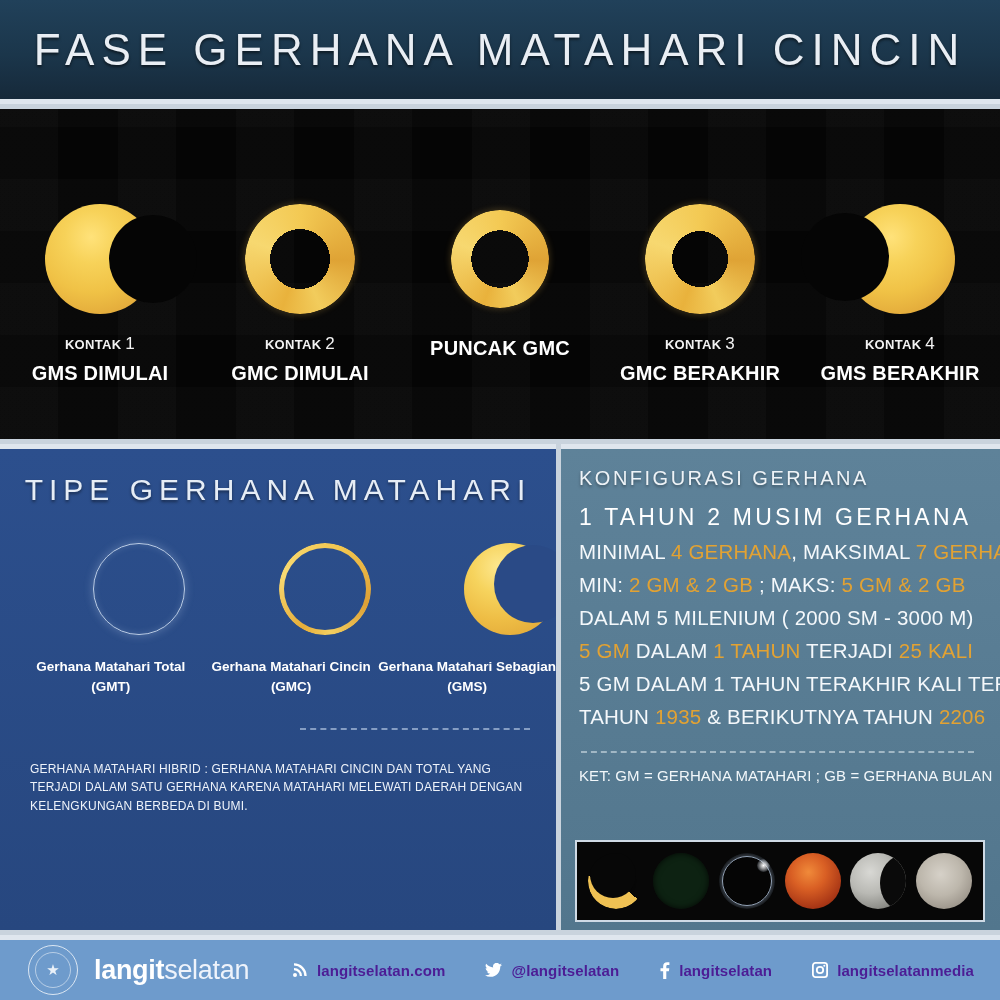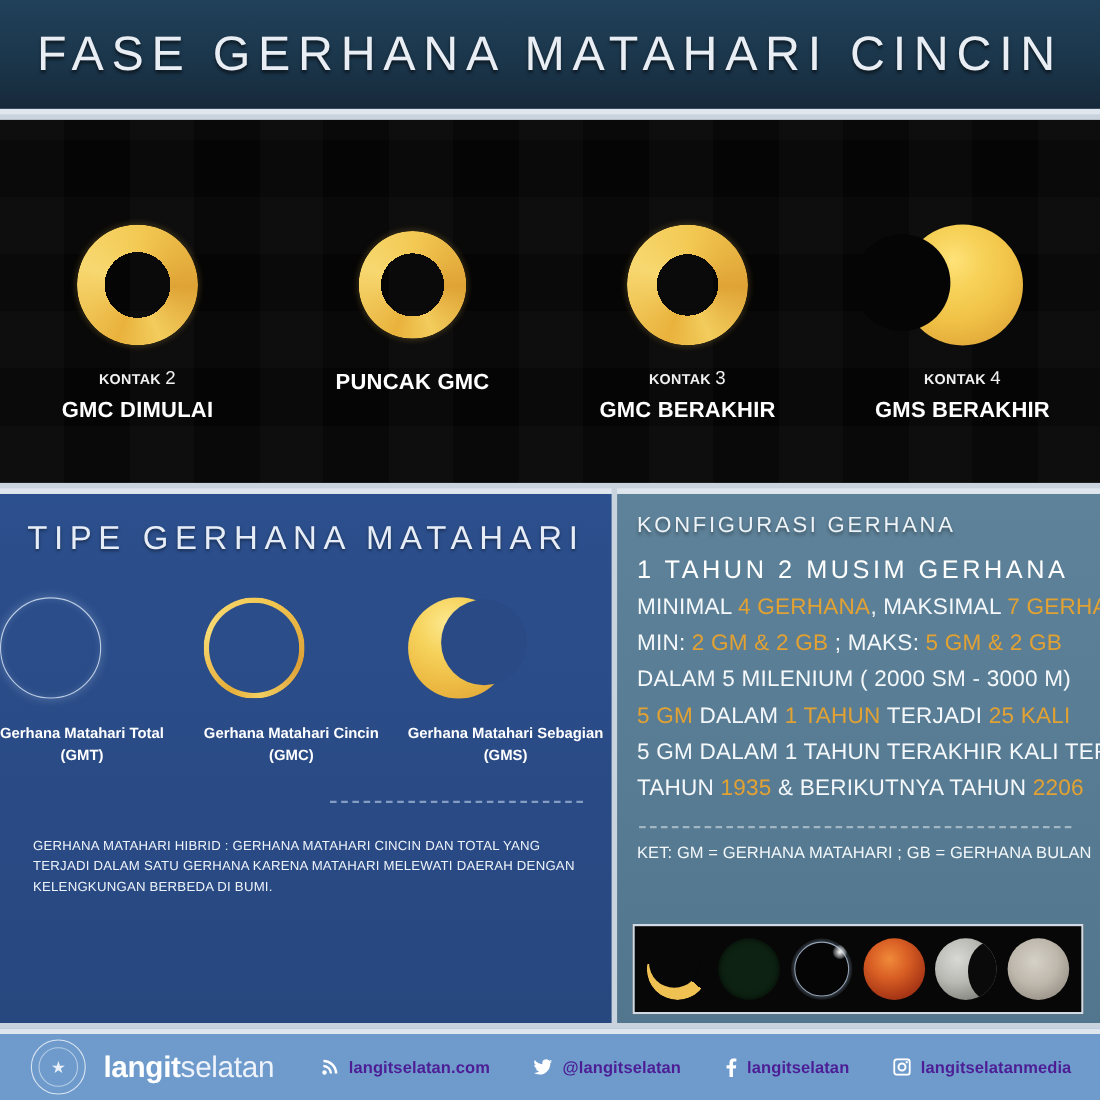--- a/index.html
+++ b/index.html
@@ -43,21 +43,21 @@
         -webkit-mask:radial-gradient(circle,transparent calc(50% - var(--t)),#000 calc(50% - var(--t)));
         mask:radial-gradient(circle,transparent calc(50% - var(--t)),#000 calc(50% - var(--t)));}
 
   
   .left-panel{position:absolute;left:0;top:444px;width:556px;height:486px;
               background:linear-gradient(180deg,#2c4f8d 0%,#27477f 100%);
               border-top:5px solid #dfe6ee;box-sizing:border-box;overflow:hidden;}
   .lp-title{color:#e6edf6;font-size:30px;letter-spacing:6px;text-align:center;
             margin-top:24px;text-shadow:0 2px 3px rgba(0,0,0,.45);}
   .types{display:flex;margin-top:36px;}
-  .type{flex:1;display:flex;flex-direction:column;align-items:flex-start;}
+  .type{flex:1;display:flex;flex-direction:column;align-items:flex-end;}
   .ty-art{width:92px;height:92px;position:relative;}
   .ty-cap{margin-top:22px;text-align:center;color:#ffffff;font-size:13.5px;
           font-weight:bold;line-height:1.5;}
   .corona{position:absolute;inset:0;border-radius:50%;
           border:1.6px solid rgba(214,228,246,.85);
           box-shadow:0 0 9px 1px rgba(200,220,245,.25),inset 0 0 7px rgba(200,220,245,.18);}
   .goldring{position:absolute;inset:0;border-radius:50%;border:5px solid transparent;
           background:conic-gradient(from 210deg,#e6ad39,#f8da73 22%,#f2c64f 48%,#dda036 72%,#f3cf60 90%,#e6ad39) border-box;
           -webkit-mask:linear-gradient(#000 0 0) padding-box,linear-gradient(#000 0 0);
           -webkit-mask-composite:xor;mask-composite:exclude;
@@ -131,20 +131,31 @@
 <div class="page">
 
   <div class="header">
     <div class="header-title">FASE GERHANA MATAHARI CINCIN</div>
   </div>
 
   <div class="phases">
     <div class="watermark"></div>
     <div class="phase-row">
 
+      <div class="phase">
+        <div class="ph-art">
+          <div class="disc"></div>
+          <div class="bite" style="width:88px;height:88px;right:-42px;top:11px;"></div>
+        </div>
+        <div class="ph-cap">
+          <div class="k"><span>KONTAK</span>
+            <span class="num">1</span></div>
+          <div class="n">GMS DIMULAI</div>
+        </div>
+      </div>
 
       <div class="phase">
         <div class="ph-art">
           <div class="ring" style="--t:9px;"></div>
         </div>
         <div class="ph-cap">
           <div class="k"><span>KONTAK</span>
             <span class="num">2</span></div>
           <div class="n">GMC DIMULAI</div>
         </div>

